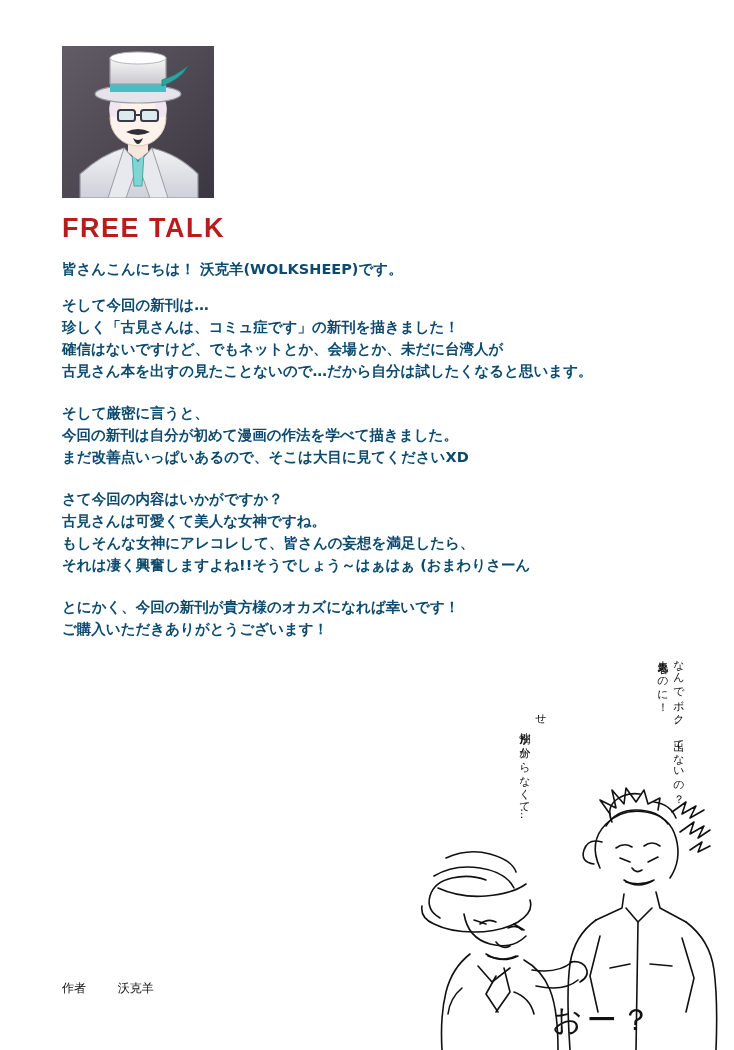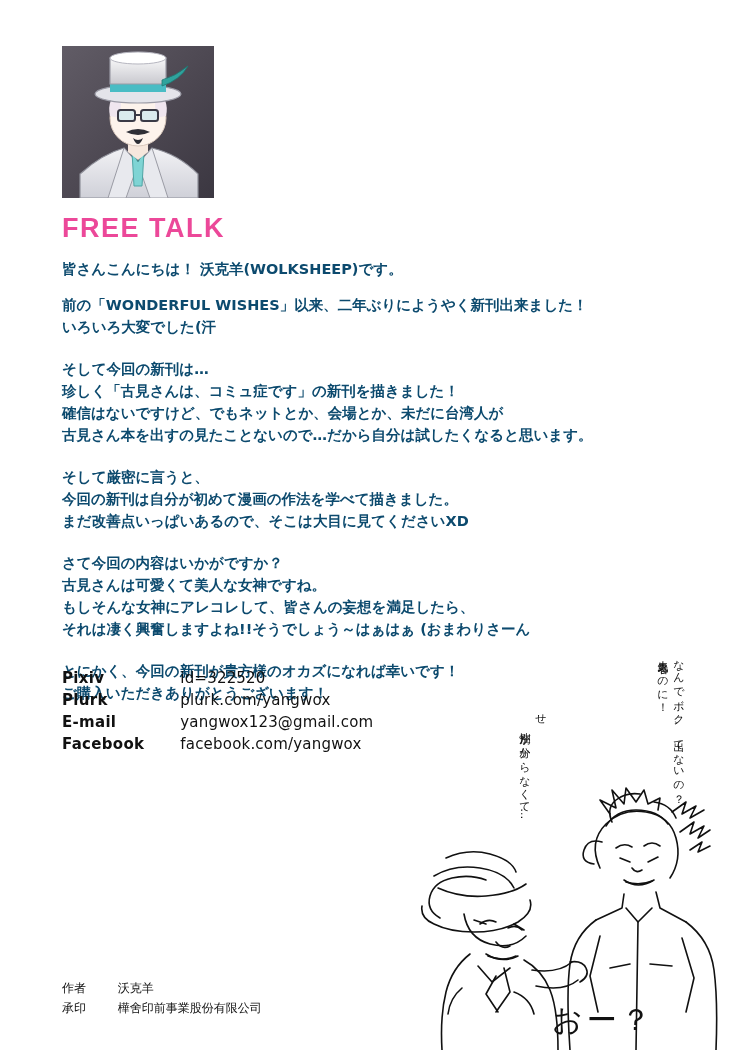--- a/index.html
+++ b/index.html
@@ -35,21 +35,21 @@
   .avatar svg { display: block; }
 
   
   .free-talk-title {
     position: absolute;
     left: 62px;
     top: 213px;
     font-size: 27px;
     font-weight: bold;
     letter-spacing: 1.5px;
-    color: #ec4899;
+    color: #b91c1c;
     font-family: "Liberation Sans", sans-serif;
   }
 
   
   .body-text {
     position: absolute;
     left: 62px;
     top: 258px;
     width: 620px;
     font-size: 14.5px;
@@ -189,68 +189,40 @@
       <ellipse cx="76" cy="12" rx="28" ry="6" fill="#ffffff" stroke="#b6b6c0" stroke-width="1"></ellipse>
 
       <path d="M100 40 Q118 34 126 20 Q114 30 100 34 Z" fill="#2fa39d" stroke="#1d7b76" stroke-width="0.8"></path>
     </svg>
   </div>
 
   <div class="free-talk-title">FREE TALK</div>
 
   <div class="body-text">
     <p class="para">皆さんこんにちは！ 沃克羊(WOLKSHEEP)です。</p>
-    <p class="para p-gap">前の「WONDERFUL WISHES」以来、二年ぶりにようやく新刊出来ました！
-いろいろ大変でした(汗</p>
     <p class="para p-gap">そして今回の新刊は…
 珍しく「古見さんは、コミュ症です」の新刊を描きました！
 確信はないですけど、でもネットとか、会場とか、未だに台湾人が
 古見さん本を出すの見たことないので…だから自分は試したくなると思います。</p>
     <p class="para p-gap">そして厳密に言うと、
 今回の新刊は自分が初めて漫画の作法を学べて描きました。
 まだ改善点いっぱいあるので、そこは大目に見てくださいXD</p>
     <p class="para p-gap">さて今回の内容はいかがですか？
 古見さんは可愛くて美人な女神ですね。
 もしそんな女神にアレコレして、皆さんの妄想を満足したら、
 それは凄く興奮しますよね!!そうでしょう～はぁはぁ (おまわりさーん</p>
     <p class="para">とにかく、今回の新刊が貴方様のオカズになれば幸いです！
 ご購入いただきありがとうございます！</p>
   </div>
 
-  <div class="contacts">
-    <table>
-      <tbody>
-        <tr>
-          <td class="label">Pixiv</td>
-          <td class="value">id=322520</td>
-        </tr>
-        <tr>
-          <td class="label">Plurk</td>
-          <td class="value">plurk.com/yangwox</td>
-        </tr>
-        <tr>
-          <td class="label">E-mail</td>
-          <td class="value">yangwox123@gmail.com</td>
-        </tr>
-        <tr>
-          <td class="label">Facebook</td>
-          <td class="value">facebook.com/yangwox</td>
-        </tr>
-      </tbody>
-    </table>
-  </div>
 
   <div class="credits">
     <div class="row">
       <span class="c-label">作者</span>
       <span>沃克羊</span>
-    </div>
-    <div class="row">
-      <span class="c-label">承印</span>
-      <span>樺舍印前事業股份有限公司</span>
     </div>
   </div>
 
   <div class="illustration">
     <svg width="330" height="414" viewBox="0 0 330 414" xmlns="http://www.w3.org/2000/svg">
       <g fill="none" stroke="#111" stroke-width="1.6" stroke-linecap="round" stroke-linejoin="round">
 
         <path d="M196 232 q-12 -26 6 -44 q16 -16 40 -12 q24 4 30 26 q6 22 -6 40"></path>
         <path d="M202 190 q10 -16 30 -16 q22 0 32 14"></path>
         <path d="M208 186 q-6 -14 4 -22 q10 -8 24 -6"></path>

